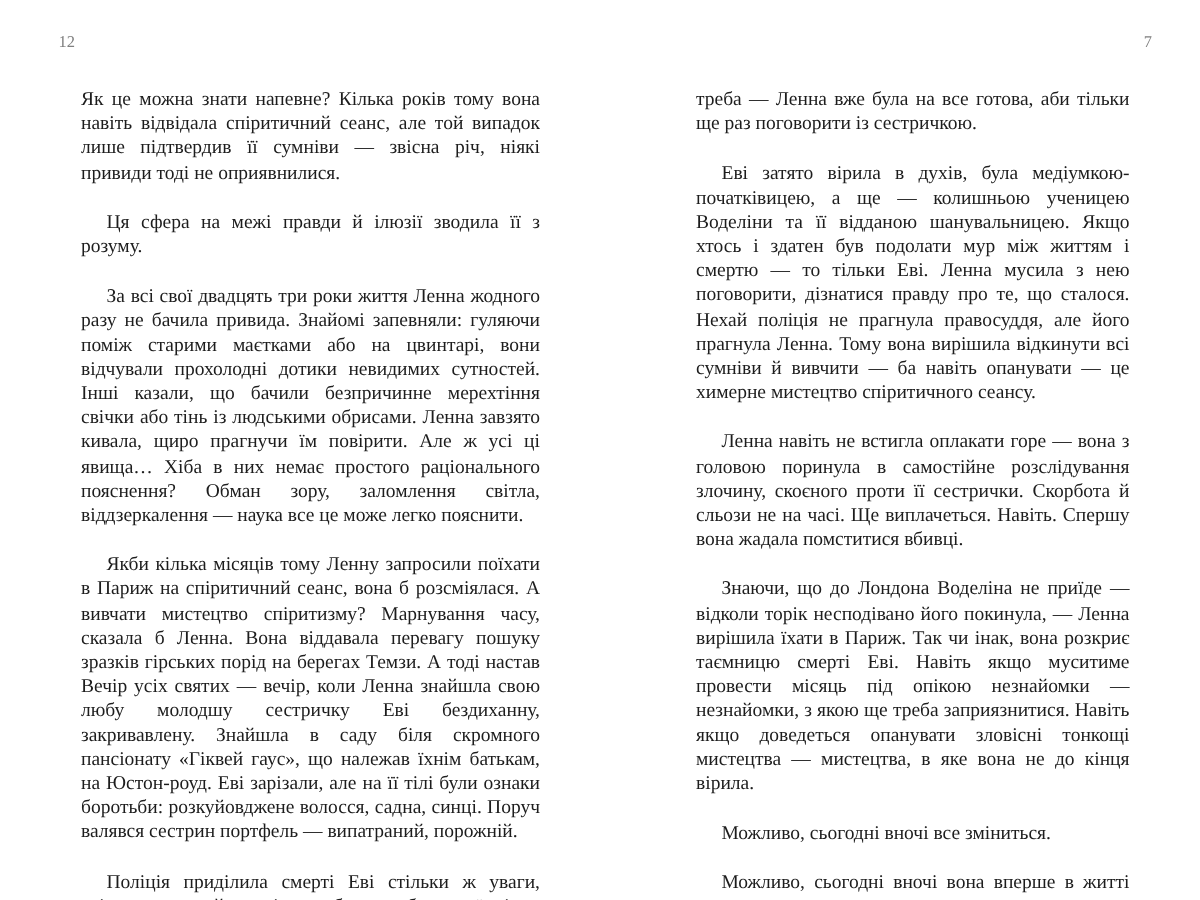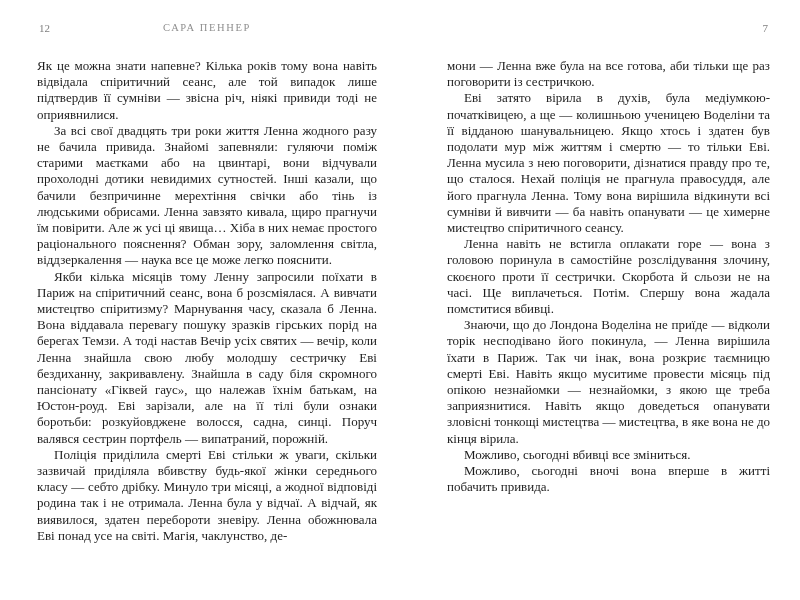--- a/index.html
+++ b/index.html
@@ -47,50 +47,50 @@
   .page-number.left-num  { left: 2px; }
   .page-number.right-num { right: 2px; }
 
   .page-text {
     font-size: 13px;
     line-height: 16.2px;
     color: #1d1d1d;
     text-align: justify;
   }
   .page-text p {
-    margin: 0;
+    margin: 17px;
     padding: 0;
   }
   .page-text p.indent { text-indent: 17px; }
 </style>
 </head>
 <body>
 
 <div class="spread">
 
   <div class="page page-left">
     <div class="page-header">
       <span class="page-number left-num">12</span>
-      <span class="running-head">САРА ПЕННЕР</span>
     </div>
     <div class="page-text">
       <p>Як це можна знати напевне? Кілька років тому вона навіть відвідала спіритичний сеанс, але той випадок лише підтвердив її сумніви — звісна річ, ніякі привиди тоді не оприявнилися.</p>
+      <p class="indent">Ця сфера на межі правди й ілюзії зводила її з розуму.</p>
       <p class="indent">За всі свої двадцять три роки життя Ленна жодного разу не бачила привида. Знайомі запевняли: гуляючи поміж старими маєтками або на цвинтарі, вони відчували прохолодні дотики невидимих сутностей. Інші казали, що бачили безпричинне мерехтіння свічки або тінь із людськими обрисами. Ленна завзято кивала, щиро прагнучи їм повірити. Але ж усі ці явища… Хіба в них немає простого раціонального пояснення? Обман зору, заломлення світла, віддзеркалення — наука все це може легко пояснити.</p>
       <p class="indent">Якби кілька місяців тому Ленну запросили поїхати в Париж на спіритичний сеанс, вона б розсміялася. А вивчати мистецтво спіритизму? Марнування часу, сказала б Ленна. Вона віддавала перевагу пошуку зразків гірських порід на берегах Темзи. А тоді настав Вечір усіх святих — вечір, коли Ленна знайшла свою любу молодшу сестричку Еві бездиханну, закривавлену. Знайшла в саду біля скромного пансіонату «Гіквей гаус», що належав їхнім батькам, на Юстон-роуд. Еві зарізали, але на її тілі були ознаки боротьби: розкуйовджене волосся, садна, синці. Поруч валявся сестрин портфель — випатраний, порожній.</p>
       <p class="indent">Поліція приділила смерті Еві стільки ж уваги, скільки зазвичай приділяла вбивству будь-якої жінки середнього класу — себто дрібку. Минуло три місяці, а жодної відповіді родина так і не отримала. Ленна була у відчаї. А відчай, як виявилося, здатен перебороти зневіру. Ленна обожнювала Еві понад усе на світі. Магія, чаклунство, де-</p>
     </div>
   </div>
 
   <div class="page page-right">
     <div class="page-header">
       <span class="page-number right-num">7</span>
     </div>
     <div class="page-text">
-      <p>мони — Ленна вже була на все готова, аби тільки ще раз поговорити із сестричкою.</p>
+      <p>треба — Ленна вже була на все готова, аби тільки ще раз поговорити із сестричкою.</p>
       <p class="indent">Еві затято вірила в духів, була медіумкою-початківицею, а ще — колишньою ученицею Воделіни та її відданою шанувальницею. Якщо хтось і здатен був подолати мур між життям і смертю — то тільки Еві. Ленна мусила з нею поговорити, дізнатися правду про те, що сталося. Нехай поліція не прагнула правосуддя, але його прагнула Ленна. Тому вона вирішила відкинути всі сумніви й вивчити — ба навіть опанувати — це химерне мистецтво спіритичного сеансу.</p>
-      <p class="indent">Ленна навіть не встигла оплакати горе — вона з головою поринула в самостійне розслідування злочину, скоєного проти її сестрички. Скорбота й сльози не на часі. Ще виплачеться. Потім. Спершу вона жадала помститися вбивці.</p>
+      <p class="indent">Ленна навіть не встигла оплакати горе — вона з головою поринула в самостійне розслідування злочину, скоєного проти її сестрички. Скорбота й сльози не на часі. Ще виплачеться. Навіть. Спершу вона жадала помститися вбивці.</p>
       <p class="indent">Знаючи, що до Лондона Воделіна не приїде — відколи торік несподівано його покинула, — Ленна вирішила їхати в Париж. Так чи інак, вона розкриє таємницю смерті Еві. Навіть якщо муситиме провести місяць під опікою незнайомки — незнайомки, з якою ще треба заприязнитися. Навіть якщо доведеться опанувати зловісні тонкощі мистецтва — мистецтва, в яке вона не до кінця вірила.</p>
-      <p class="indent">Можливо, сьогодні вбивці все зміниться.</p>
+      <p class="indent">Можливо, сьогодні вночі все зміниться.</p>
       <p class="indent">Можливо, сьогодні вночі вона вперше в житті побачить привида.</p>
     </div>
   </div>
 
 </div>
 
 </body></html>

